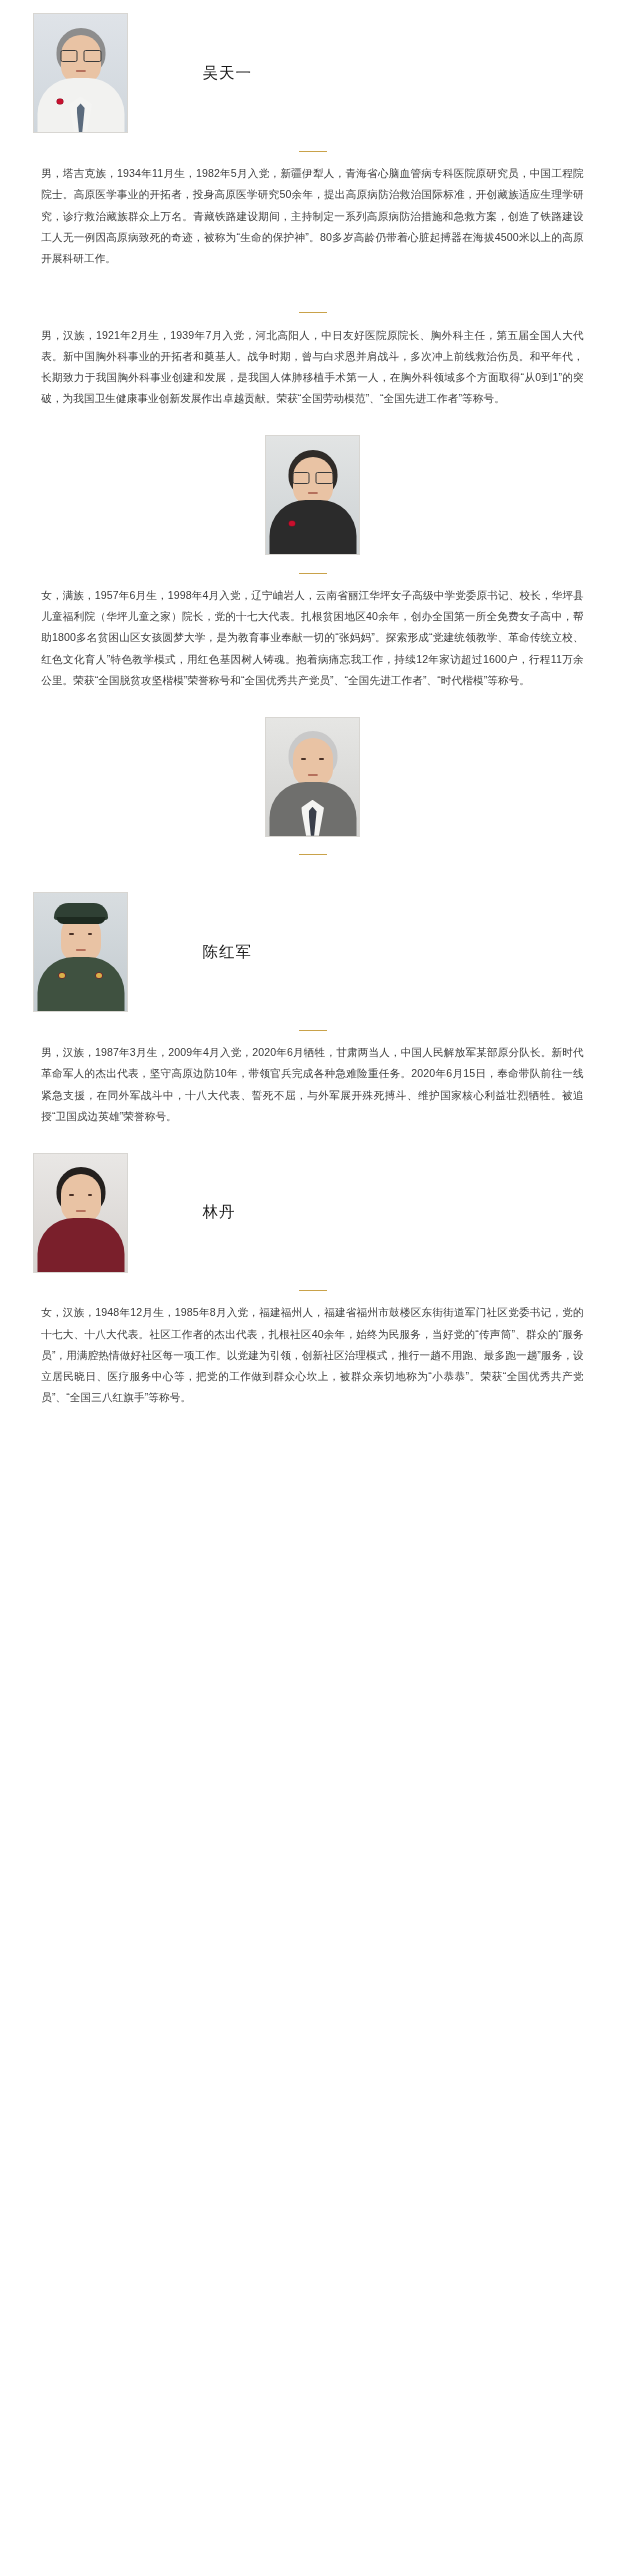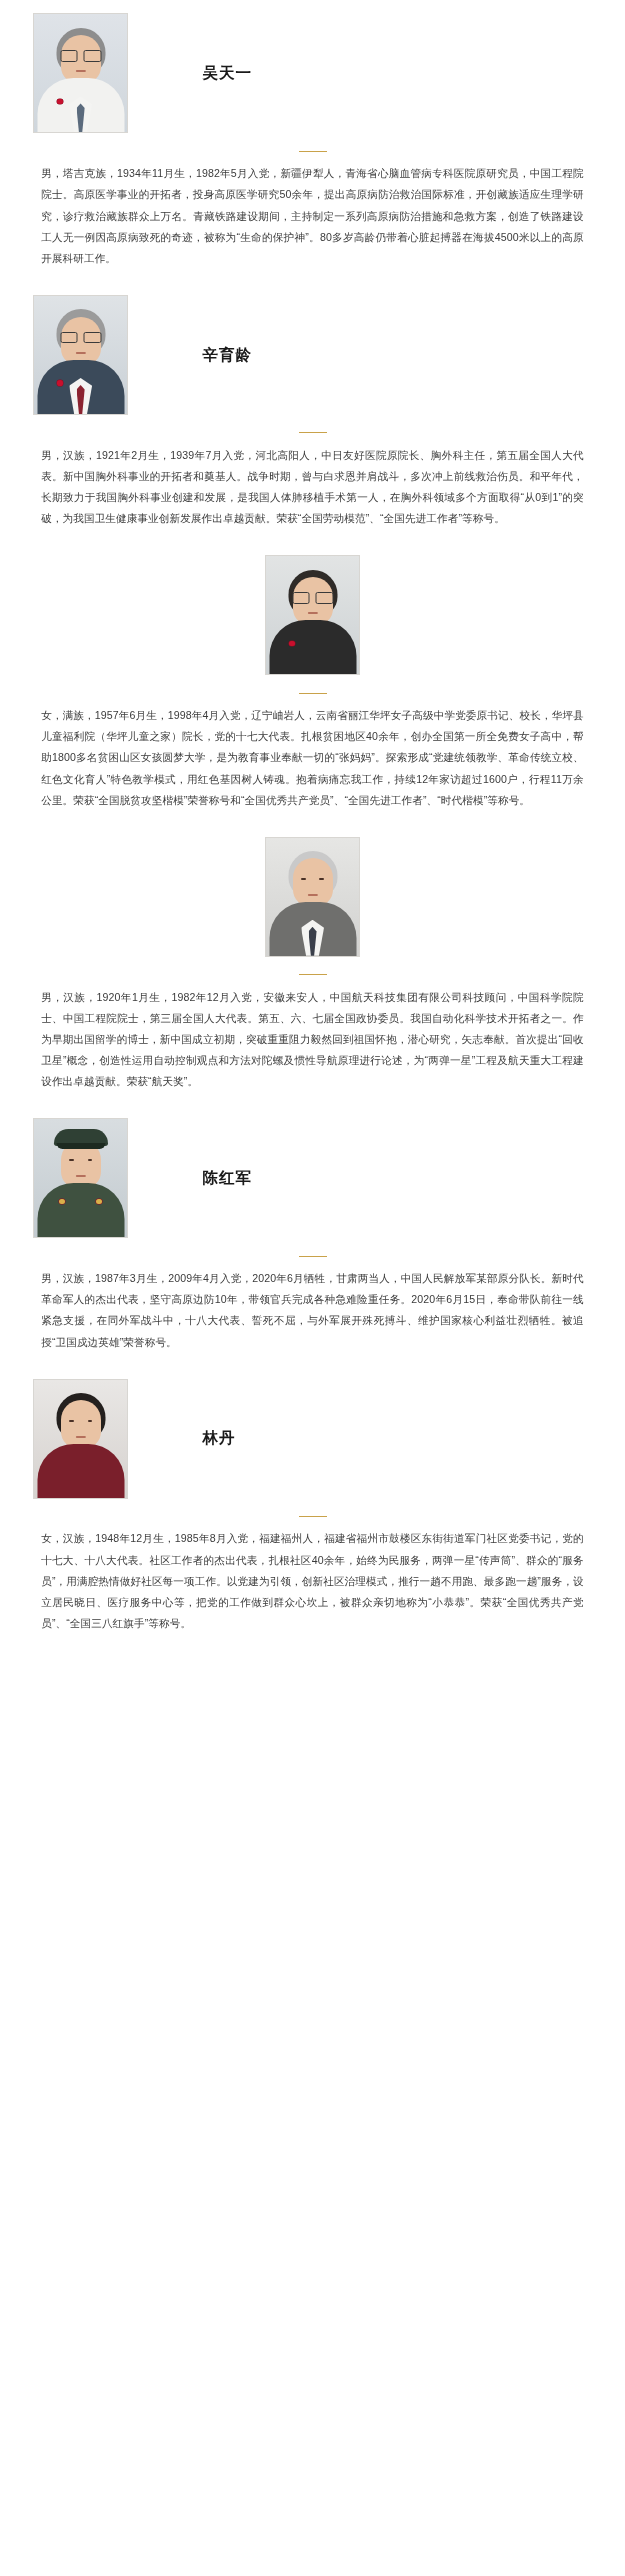--- a/index.html
+++ b/index.html
@@ -169,21 +169,21 @@
   }
   .name-wrap {
     flex: 1;
     display: flex;
     align-items: center;
     justify-content: flex-start;
     padding-left: 62px;
   }
   .name {
     font-size: 15.5px;
-    font-weight: bold;
+    font-weight: normal;
     color: #1a1a1a;
     letter-spacing: 1px;
     line-height: 1.2;
   }
   .divider {
     width: 28px;
     height: 1px;
     background: #c9a24a;
     margin: 17.5px auto 11.3px auto;
   }
@@ -222,38 +222,20 @@
         <div class="name">吴天一</div>
       </div>
     </div>
     <div class="divider"></div>
     <div class="bio">男，塔吉克族，1934年11月生，1982年5月入党，新疆伊犁人，青海省心脑血管病专科医院原研究员，中国工程院院士。高原医学事业的开拓者，投身高原医学研究50余年，提出高原病防治救治国际标准，开创藏族适应生理学研究，诊疗救治藏族群众上万名。青藏铁路建设期间，主持制定一系列高原病防治措施和急救方案，创造了铁路建设工人无一例因高原病致死的奇迹，被称为“生命的保护神”。80多岁高龄仍带着心脏起搏器在海拔4500米以上的高原开展科研工作。</div>
   </div>
 
   <div class="spacer"></div>
 
   <div class="entry">
-    <div class="entry-top">
-      <div class="portrait-wrap">
-        <div class="portrait">
-          <div class="bg" style="background:linear-gradient(#dfe3e6,#c9d0d6);"></div>
-          <div class="hair" style="background:#9b9b9b;"></div>
-          <div class="face"></div>
-          <div class="glasses"></div>
-          <div class="mouth"></div>
-          <div class="body" style="background:#3b4a5a;"></div>
-          <div class="collar"></div>
-          <div class="tie" style="background:#8b2330;"></div>
-          <div class="badge"></div>
-        </div>
-      </div>
-      <div class="name-wrap">
-        <div class="name">辛育龄</div>
-      </div>
-    </div>
     <div class="divider"></div>
     <div class="bio">男，汉族，1921年2月生，1939年7月入党，河北高阳人，中日友好医院原院长、胸外科主任，第五届全国人大代表。新中国胸外科事业的开拓者和奠基人。战争时期，曾与白求恩并肩战斗，多次冲上前线救治伤员。和平年代，长期致力于我国胸外科事业创建和发展，是我国人体肺移植手术第一人，在胸外科领域多个方面取得“从0到1”的突破，为我国卫生健康事业创新发展作出卓越贡献。荣获“全国劳动模范”、“全国先进工作者”等称号。</div>
   </div>
 
   <div class="spacer"></div>
 
   <div class="entry">
     <div class="entry-top">
       <div class="portrait-wrap">
         <div class="portrait">
@@ -283,21 +265,20 @@
           <div class="eye l"></div>
           <div class="eye r"></div>
           <div class="mouth"></div>
           <div class="body" style="background:#6f6f6d;"></div>
           <div class="collar"></div>
           <div class="tie" style="background:#3a3f4a;"></div>
         </div>
       </div>
     </div>
     <div class="divider"></div>
-    <div class="bio">男，汉族，1920年1月生，1982年12月入党，安徽来安人，中国航天科技集团有限公司科技顾问，中国科学院院士、中国工程院院士，第三届全国人大代表。第五、六、七届全国政协委员。我国自动化科学技术开拓者之一。作为早期出国留学的博士，新中国成立初期，突破重重阻力毅然回到祖国怀抱，潜心研究，矢志奉献。首次提出“回收卫星”概念，创造性运用自动控制观点和方法对陀螺及惯性导航原理进行论述，为“两弹一星”工程及航天重大工程建设作出卓越贡献。荣获“航天奖”。</div>
   </div>
 
   <div class="spacer"></div>
 
   <div class="entry">
     <div class="entry-top">
       <div class="portrait-wrap">
         <div class="portrait">
           <div class="bg" style="background:linear-gradient(#d8dde0,#c3cbd0);"></div>
           <div class="face"></div>
@@ -332,17 +313,17 @@
           <div class="eye r"></div>
           <div class="mouth"></div>
           <div class="body" style="background:#7a1f2b;"></div>
         </div>
       </div>
       <div class="name-wrap">
         <div class="name">林丹</div>
       </div>
     </div>
     <div class="divider"></div>
-    <div class="bio">女，汉族，1948年12月生，1985年8月入党，福建福州人，福建省福州市鼓楼区东街街道军门社区党委书记，党的十七大、十八大代表。社区工作者的杰出代表，扎根社区40余年，始终为民服务，两弹一星“传声筒”、群众的“服务员”，用满腔热情做好社区每一项工作。以党建为引领，创新社区治理模式，推行一趟不用跑、最多跑一趟”服务，设立居民晓日、医疗服务中心等，把党的工作做到群众心坎上，被群众亲切地称为“小恭恭”。荣获“全国优秀共产党员”、“全国三八红旗手”等称号。</div>
+    <div class="bio">女，汉族，1948年12月生，1985年8月入党，福建福州人，福建省福州市鼓楼区东街街道军门社区党委书记，党的十七大、十八大代表。社区工作者的杰出代表，扎根社区40余年，始终为民服务，当好党的“传声筒”、群众的“服务员”，用满腔热情做好社区每一项工作。以党建为引领，创新社区治理模式，推行一趟不用跑、最多跑一趟”服务，设立居民晓日、医疗服务中心等，把党的工作做到群众心坎上，被群众亲切地称为“小恭恭”。荣获“全国优秀共产党员”、“全国三八红旗手”等称号。</div>
   </div>
 
 </div>
 
 
 </body></html>

